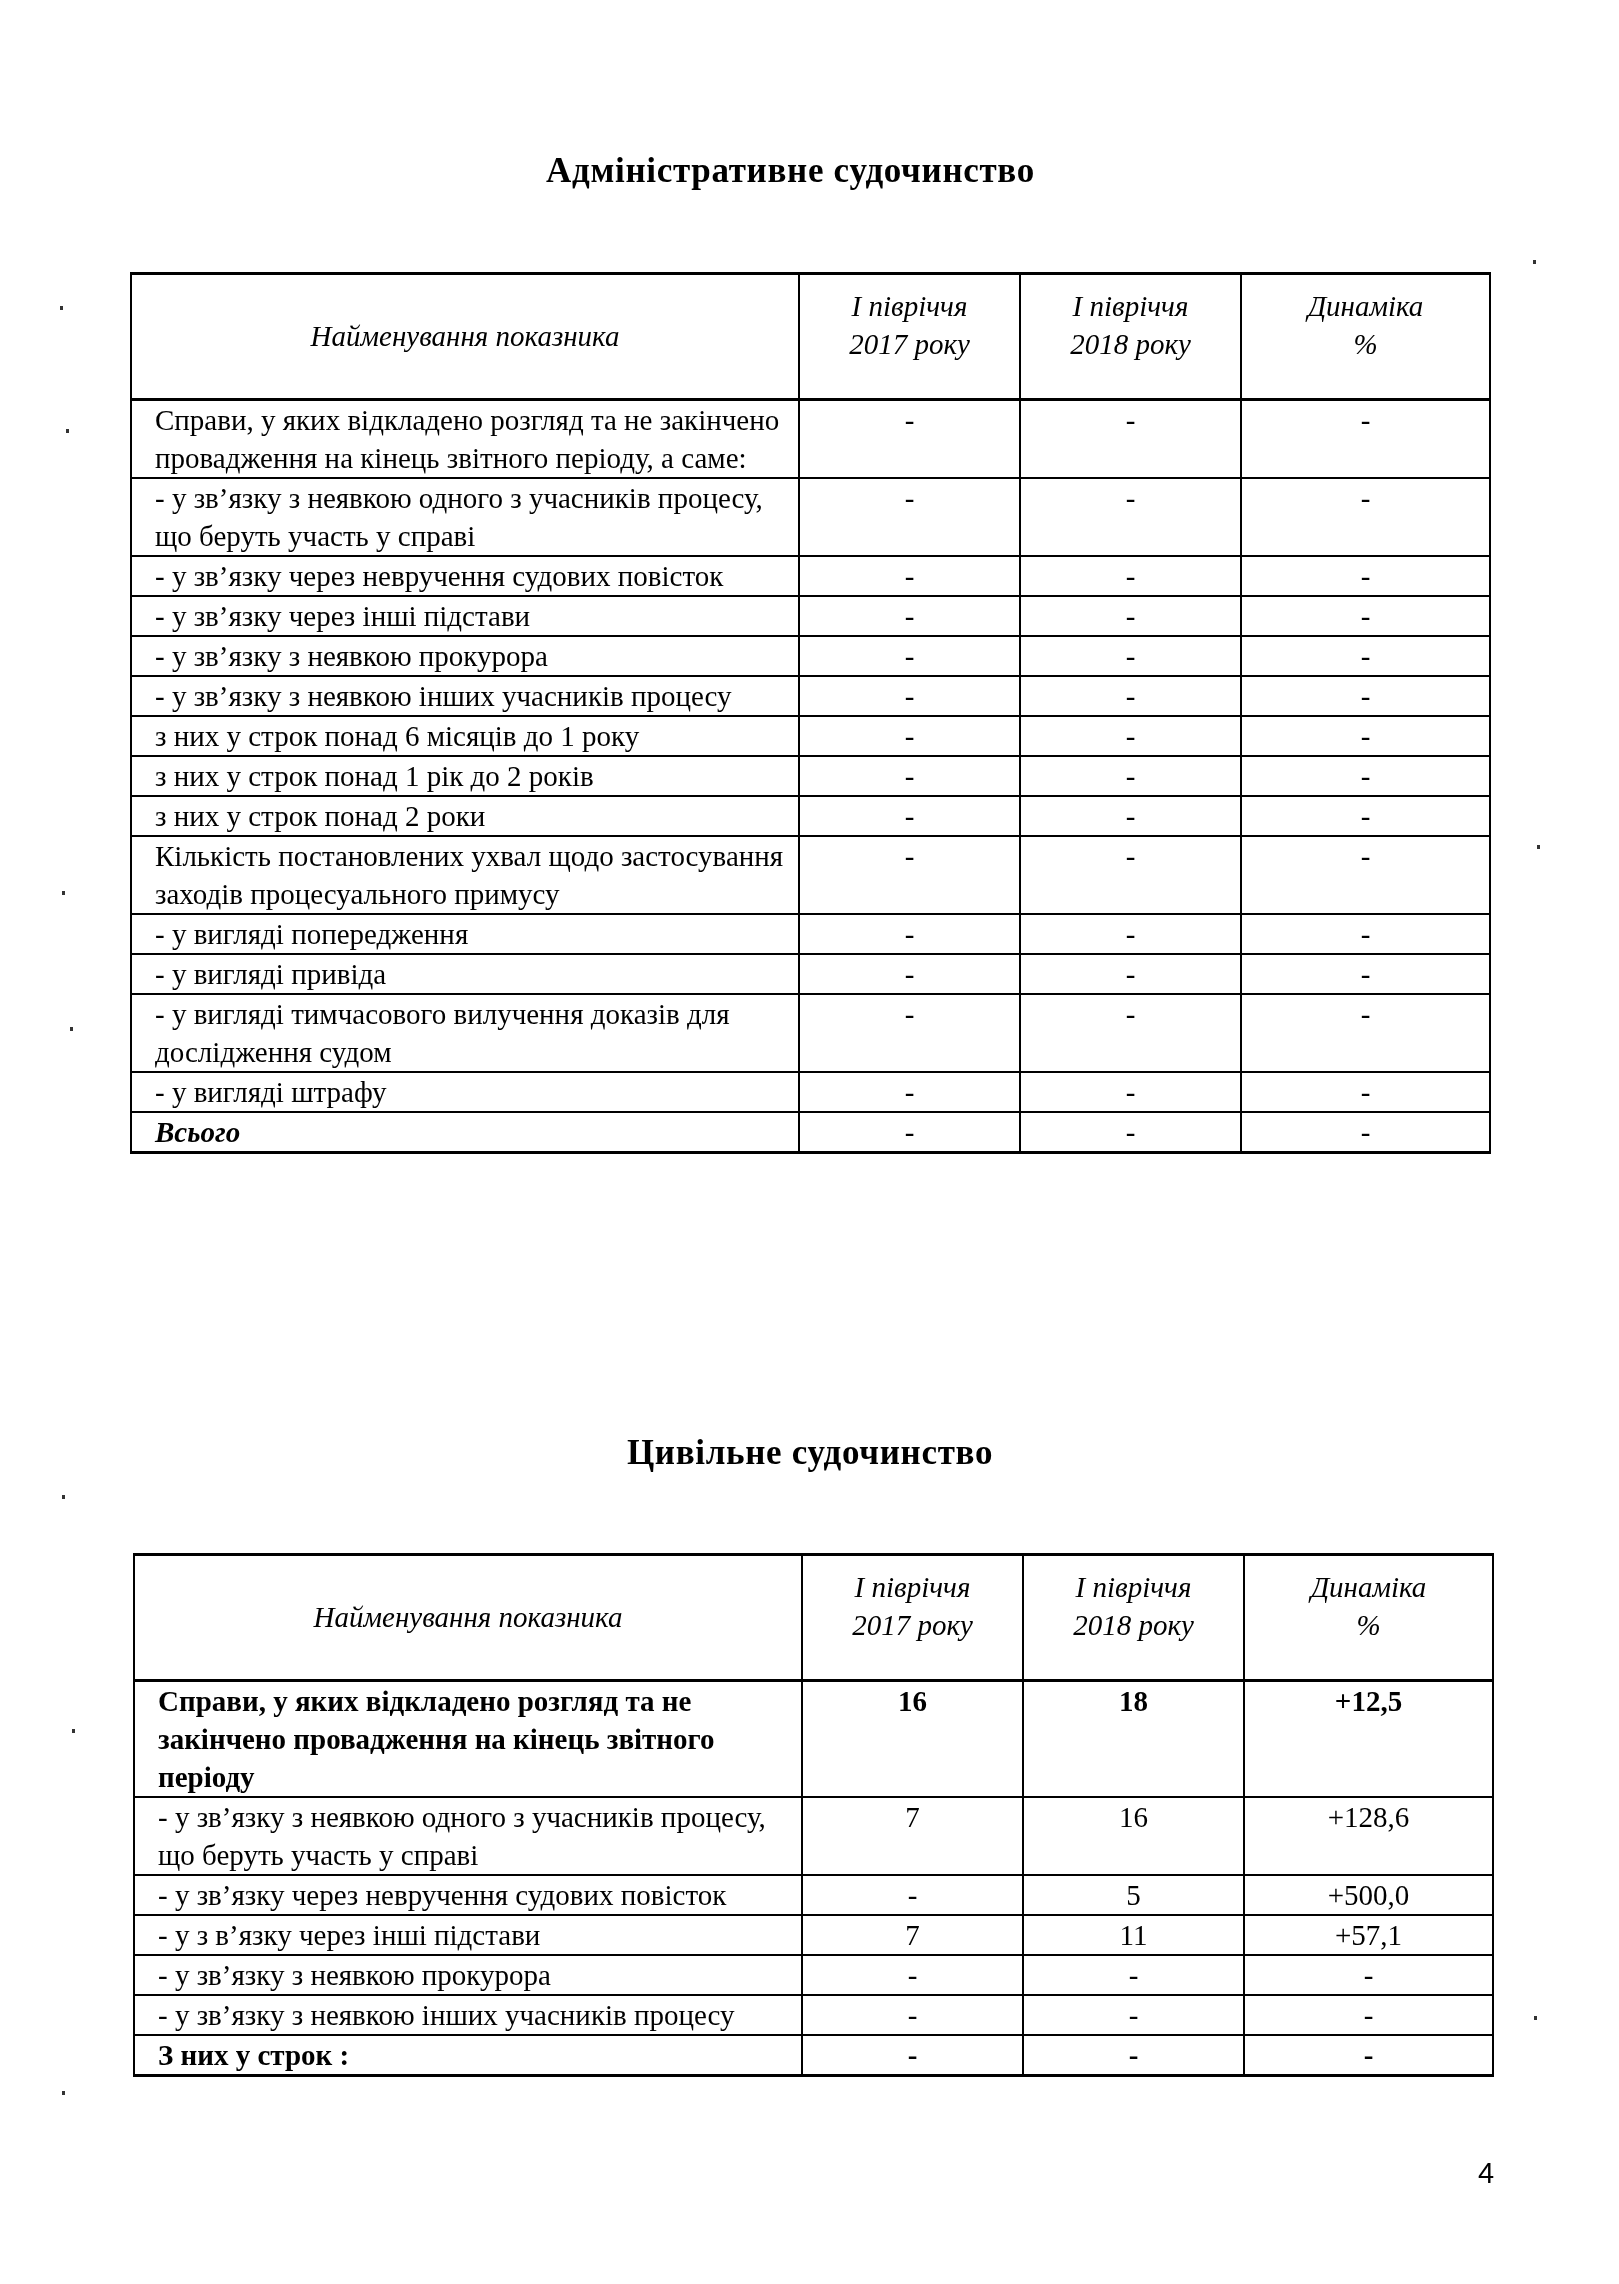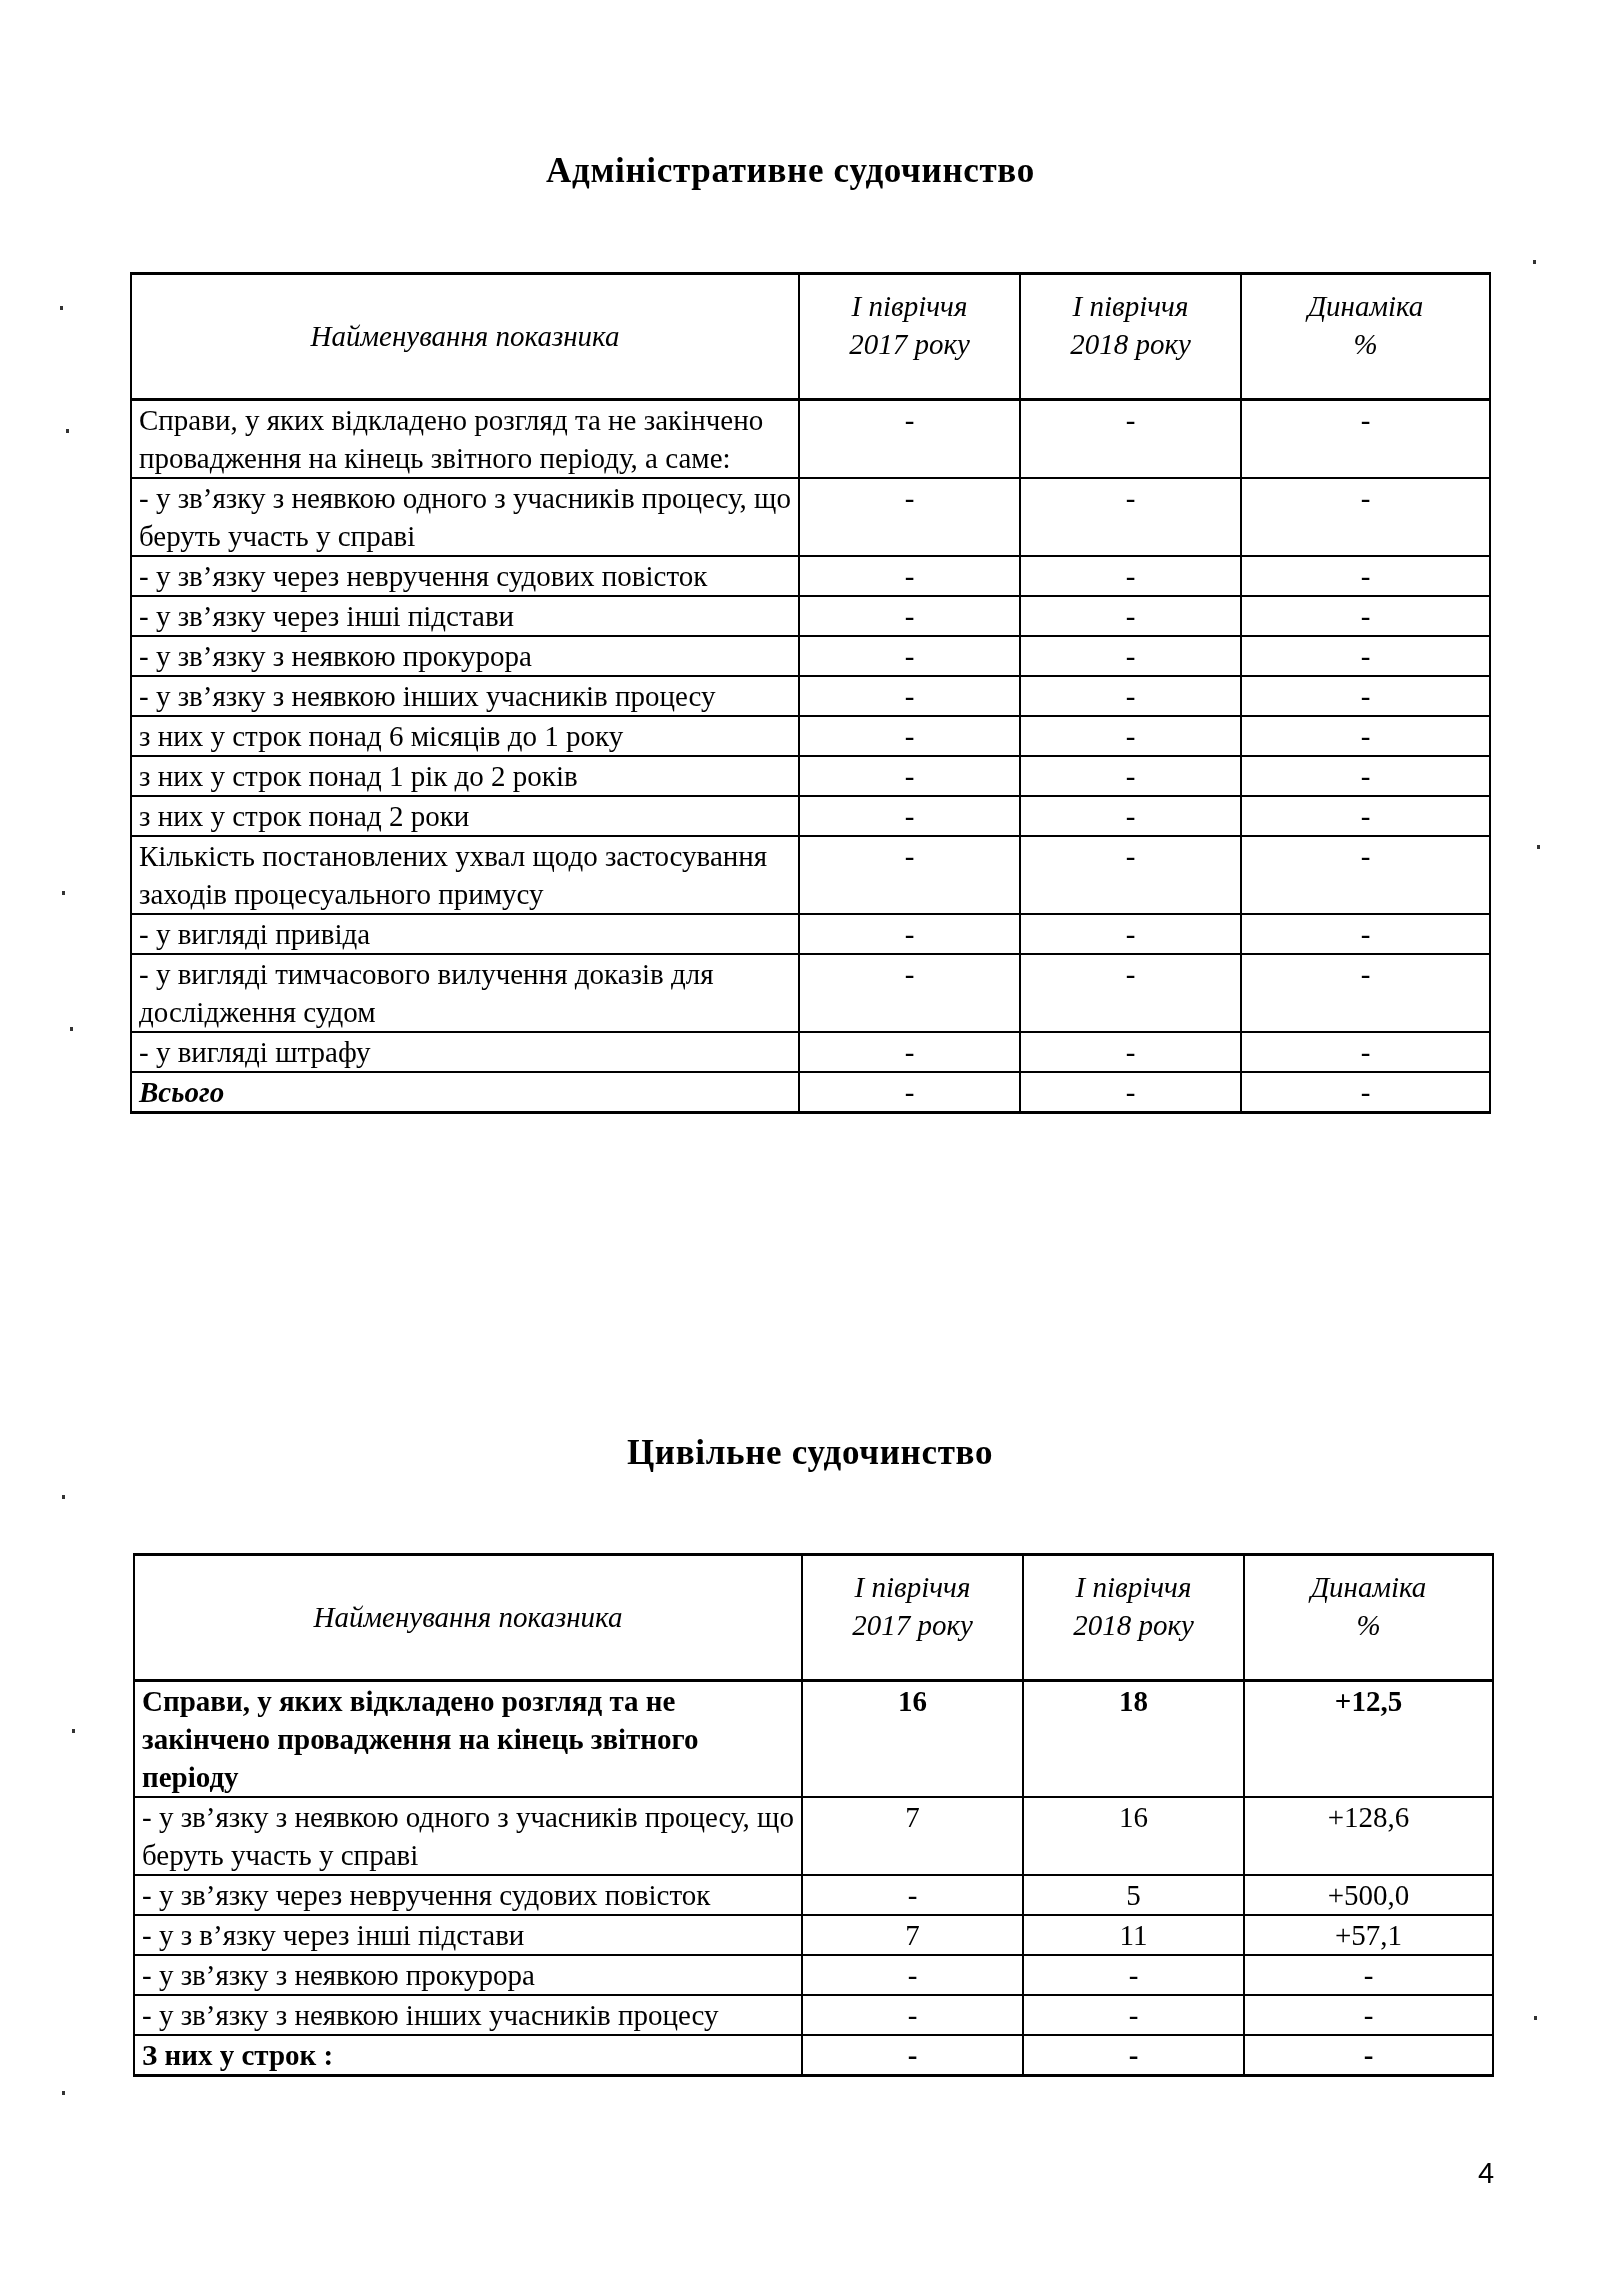--- a/index.html
+++ b/index.html
@@ -26,21 +26,21 @@
     table.report col.c-v3 { width: 249px; }
     table.report th, table.report td {
       border: 2px solid #000; vertical-align: top; padding: 0;
     }
     table.report thead th {
       font-style: italic; font-weight: normal; height: 111px;
       text-align: center; border-bottom-width: 3.9px; border-top-width: 3.9px;
       padding-top: 11.7px; line-height: 38px;
     }
     table.report thead th.h-name { vertical-align: middle; padding-top: 0; }
-    table.report td.name { padding-left: 7px; padding-right: 6.5px; text-align: left; }
+    table.report td.name { padding-left: 23px; padding-right: 6.5px; text-align: left; }
     table.report td.val { text-align: center; }
     table.report tr.bold td { font-weight: bold; }
     table.report tr.italic-bold td.name { font-style: italic; font-weight: bold; }
     table.report tr.last td { border-bottom-width: 3.3px; }
     #page-number {
       position: absolute; left: 1478px; top: 2157px;
       font-family: "Liberation Sans", "DejaVu Sans", sans-serif; font-size: 29px;
     }
     .speck { position: absolute; width: 2.6px; height: 3.9px; background: #333; }
   </style>
@@ -114,20 +114,26 @@
         <td class="val">-</td>
       </tr>
       <tr>
         <td class="name">з них у строк понад 2 роки</td>
         <td class="val">-</td>
         <td class="val">-</td>
         <td class="val">-</td>
       </tr>
       <tr>
         <td class="name">Кількість постановлених ухвал щодо застосування заходів процесуального примусу</td>
+        <td class="val">-</td>
+        <td class="val">-</td>
+        <td class="val">-</td>
+      </tr>
+      <tr>
+        <td class="name">- у вигляді попередження</td>
         <td class="val">-</td>
         <td class="val">-</td>
         <td class="val">-</td>
       </tr>
       <tr>
         <td class="name">- у вигляді привіда</td>
         <td class="val">-</td>
         <td class="val">-</td>
         <td class="val">-</td>
       </tr>

